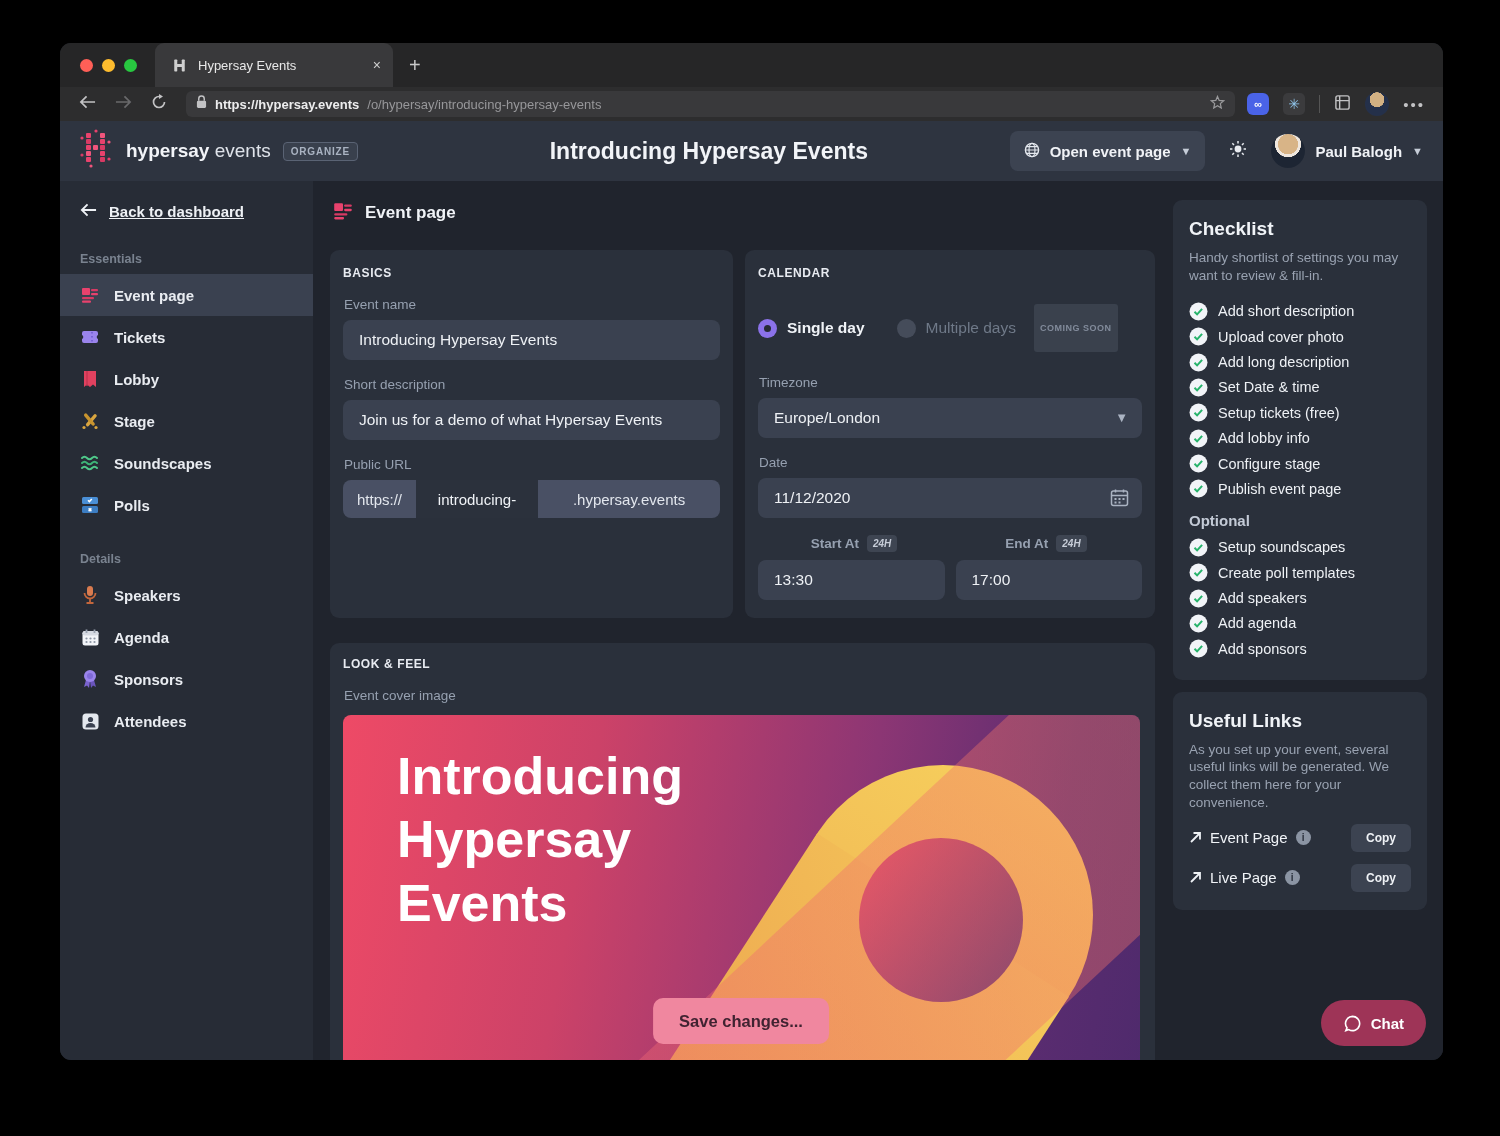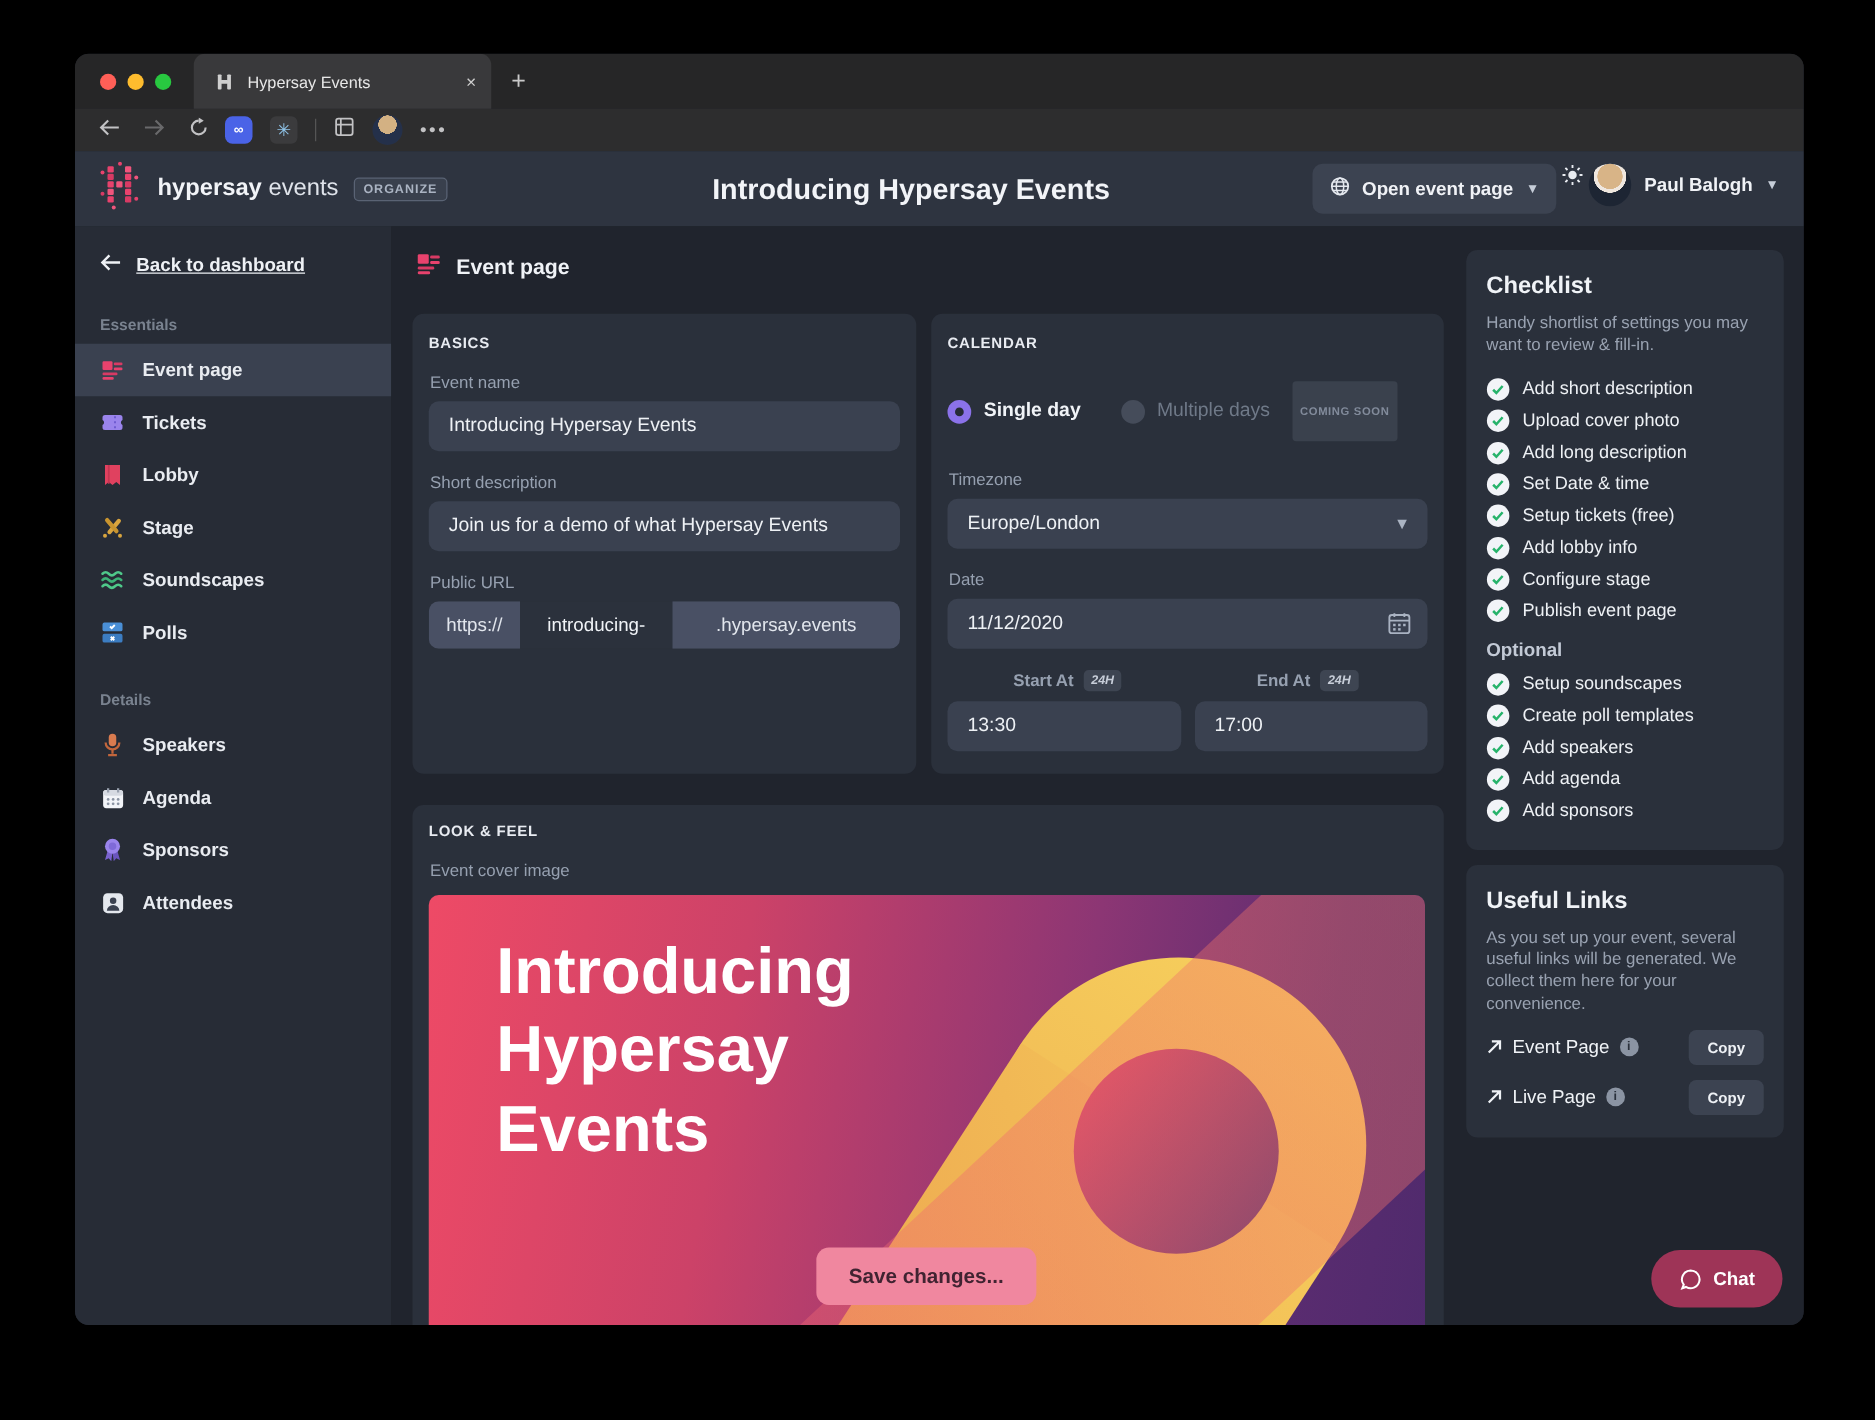--- a/index.html
+++ b/index.html
@@ -37,21 +37,21 @@
 
   
   .appheader { height:60px; background:#2e3440; display:flex; align-items:center; padding:0 20px 0 18px; }
   .brand { display:flex; align-items:center; gap:12px; width:330px; }
   .brand-name { font-size:19px; color:#f2f4f8; white-space:nowrap; }
   .brand-name b { font-weight:800; }
   .brand-name .lite { font-weight:400; color:#dfe3ea; }
   .organize-badge { border:1px solid #5a6374; color:#aab3c2; font-size:10px; font-weight:bold;
         letter-spacing:.8px; border-radius:4px; padding:3px 7px; background:#39404d; }
   .apptitle { flex:1; text-align:center; color:#f2f4f8; font-size:23px; font-weight:600; }
-  .header-right { display:flex; align-items:flex-start; gap:4px; }
+  .header-right { display:flex; align-items:center; gap:24px; }
   .open-event-btn { background:#3c4351; border-radius:8px; height:40px; display:flex; align-items:center;
         gap:10px; padding:0 14px; color:#f0f2f6; font-size:15px; font-weight:bold; cursor:pointer; }
   .sun { color:#e8ebf0; }
   .user { display:flex; align-items:center; gap:10px; color:#f0f2f6; font-size:15px; font-weight:bold; }
   .user-avatar { width:34px; height:34px; border-radius:50%;
         background:radial-gradient(circle at 50% 30%, #d8b487 0 34%, #efe7df 35% 44%, #1d2533 45% 100%); }
   .chev { color:#c6cdd8; font-size:11px; }
 
   
   .app-body { position:absolute; left:0; top:138px; right:0; bottom:0; display:flex; }
@@ -172,20 +172,36 @@
       <svg width="17" height="14" viewBox="0 0 18 14">
           <path d="M10 1 L16 7 L10 13 M16 7 H1" stroke="#69696b" stroke-width="1.8" fill="none"></path>
         </svg>
     </span>
     <span class="nav-ic">
       <svg width="16" height="16" viewBox="0 0 16 16">
           <path d="M13.5 8 A5.5 5.5 0 1 1 8 2.5" stroke="#c2c2c4" stroke-width="1.7" fill="none"></path>
           <path d="M8 0 L12 2.5 L8 5 Z" fill="#c2c2c4"></path>
         </svg>
     </span>
+    <div class="url-field">
+      <span>
+        <svg width="11" height="14" viewBox="0 0 12 15">
+            <rect x="1" y="6" width="10" height="8" rx="1.5" fill="#c2c2c4"></rect>
+            <path d="M3 6 V4 a3 3 0 0 1 6 0 V6" stroke="#c2c2c4" stroke-width="1.6" fill="none"></path>
+          </svg>
+      </span>
+      <span class="url-host">https://hypersay.events</span>
+        <span class="url-path">/o/hypersay/introducing-hypersay-events</span>
+      <span class="url-spacer"></span>
+      <span>
+        <svg width="15" height="15" viewBox="0 0 16 16">
+            <path d="M8 1.5 L9.8 5.8 L14.5 6.2 L11 9.2 L12 13.8 L8 11.4 L4 13.8 L5 9.2 L1.5 6.2 L6.2 5.8 Z" stroke="#9a9a9c" stroke-width="1.3" fill="none"></path>
+          </svg>
+      </span>
+    </div>
     <div class="chrome-ics">
       <span class="ext-blue">∞</span>
       <span class="ext-ast">✳</span>
       <span class="chrome-sep"></span>
       <span>
         <svg width="17" height="17" viewBox="0 0 18 18">
             <rect x="2" y="2" width="14" height="14" rx="2" stroke="#c2c2c4" stroke-width="1.5" fill="none"></rect>
             <path d="M6 2 V16 M2 7 H16" stroke="#c2c2c4" stroke-width="1.5"></path>
           </svg>
       </span>

